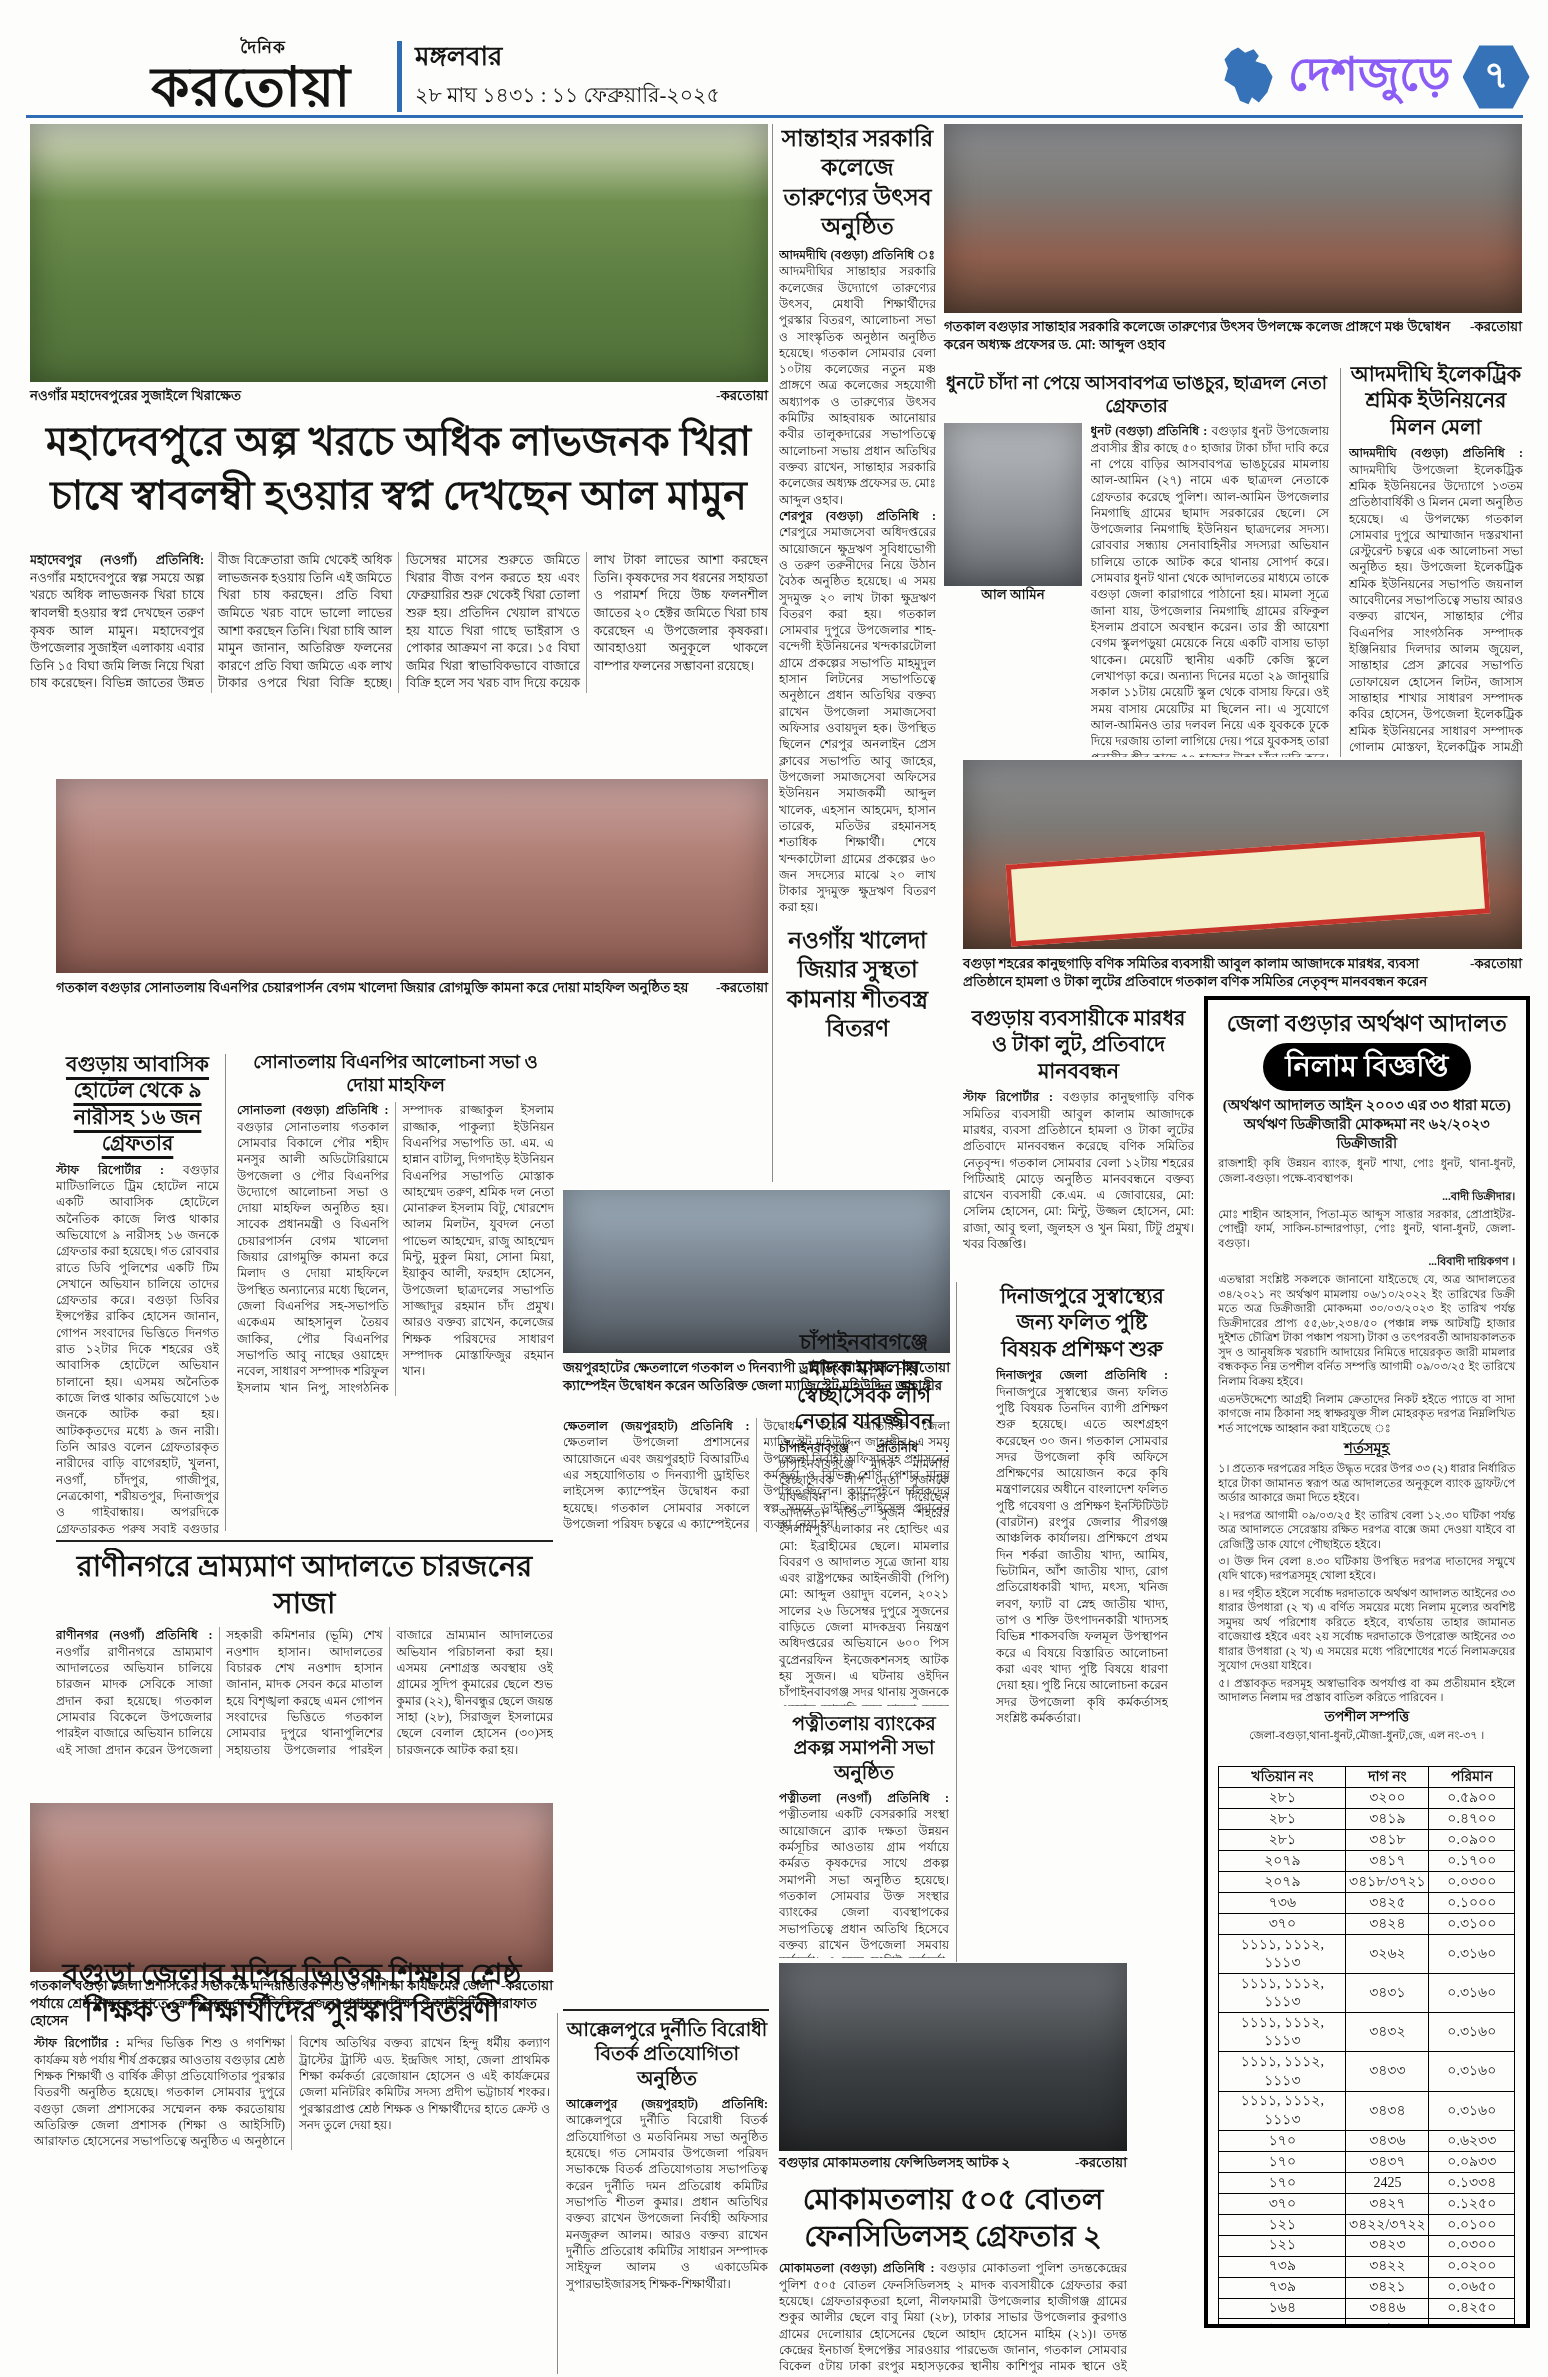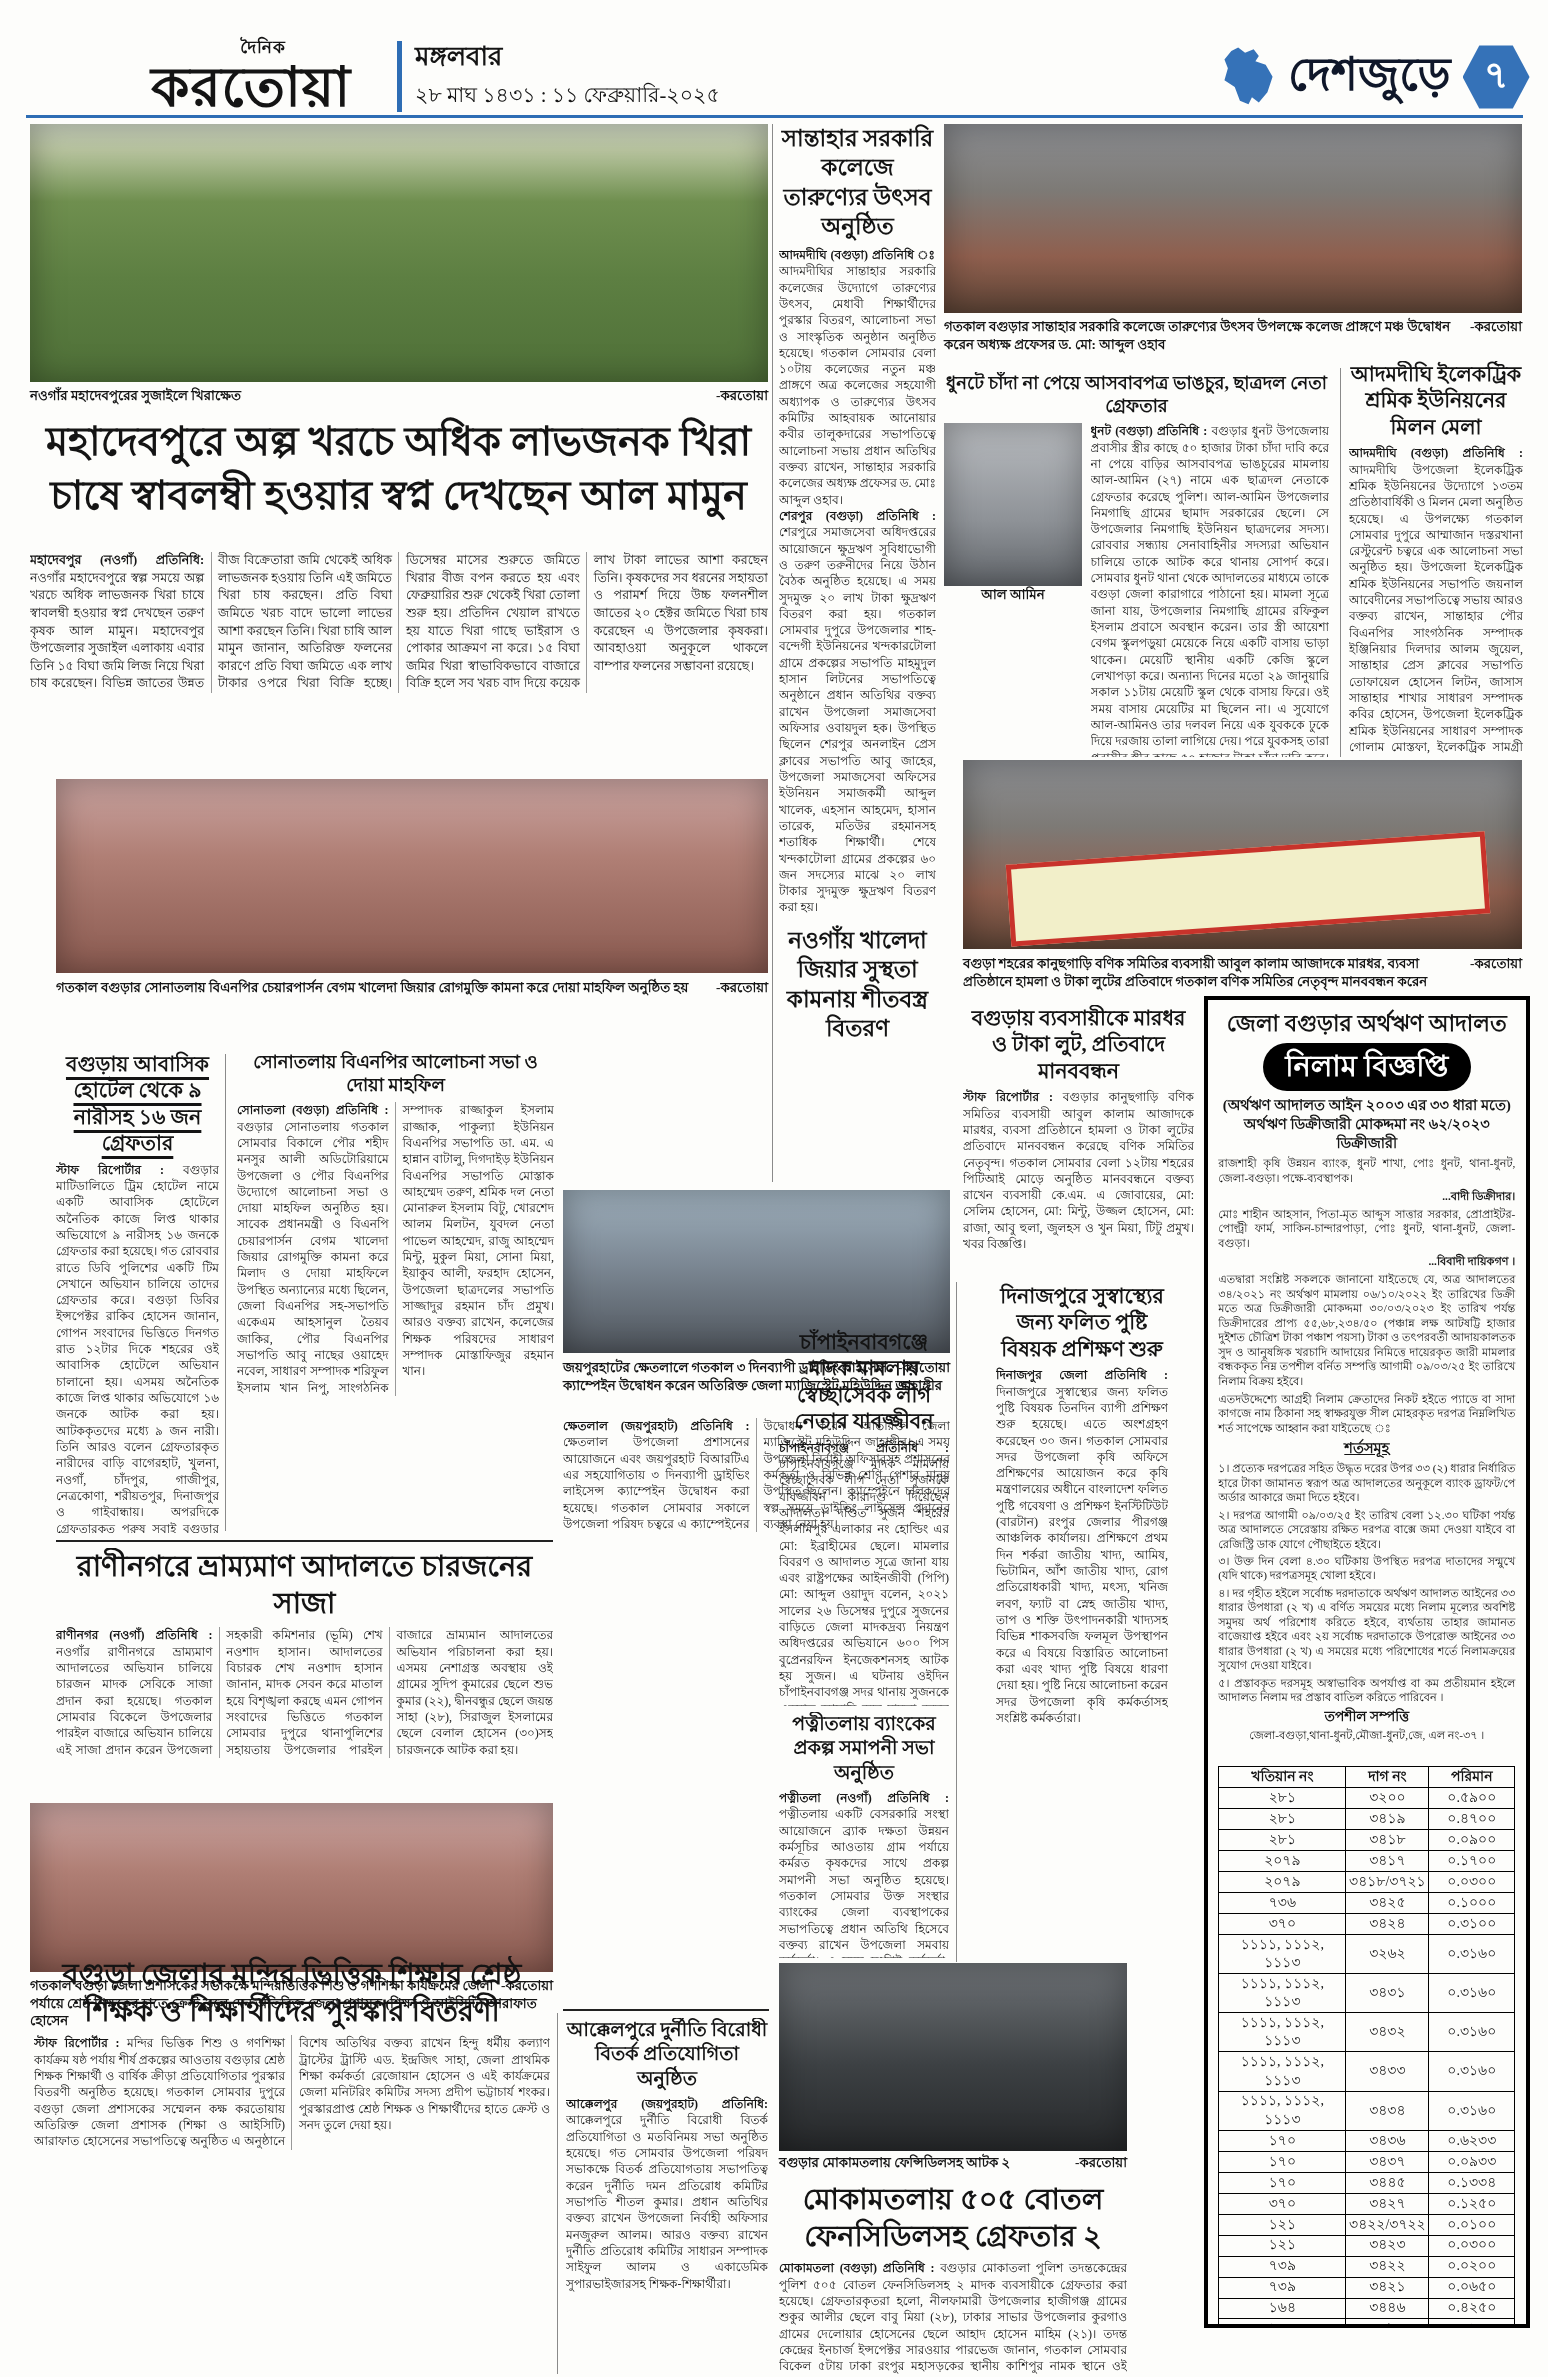--- a/index.html
+++ b/index.html
@@ -6,21 +6,21 @@
   #page{position:relative;width:1548px;height:2377px;background:#fdfdfb;margin:0 auto;
         font-family:"Liberation Serif","DejaVu Serif",serif;color:#141414;overflow:hidden;}
   .abs{position:absolute;}
   
   .logo-top{font-size:17px;font-weight:bold;letter-spacing:0.9px;text-align:center;}
   .logo-main{font-size:55px;font-weight:bold;line-height:.95;letter-spacing:0.9px;}
   .hdr-day{font-size:26px;font-weight:bold;}
   .hdr-date{font-size:20.6px;}
   .hdr-vbar{width:5.2px;background:#2e6db4;}
   .section-wrap{display:flex;align-items:center;gap:12px;}
-  .section-name{font-size:46px;font-weight:bold;color:#0f172a;}
+  .section-name{font-size:46px;font-weight:bold;color:#8b5cf6;}
   .hexa{width:67px;height:67px;background:#3572b8;color:#fff;font-size:38px;font-weight:bold;
         display:flex;align-items:center;justify-content:center;
         clip-path:polygon(25% 3%,75% 3%,100% 50%,75% 97%,25% 97%,0 50%);}
   .blue-rule{height:3.4px;background:#2e6db4;}
   
   .hl{font-weight:bold;text-align:center;line-height:1.28;margin:0 0 5.2px 0;}
   .hl-big{font-size:40px;line-height:1.35;}
   .hl-34{font-size:29px;}
   .hl-30{font-size:18px;}
   .hl-27{font-size:23px;}
@@ -247,21 +247,21 @@
             <td>৩৪৩৬</td>
             <td>০.৬২৩৩</td>
           </tr>
           <tr>
             <td>১৭০</td>
             <td>৩৪৩৭</td>
             <td>০.০৯৩৩</td>
           </tr>
           <tr>
             <td>১৭০</td>
-            <td>৩৪৪৫</td>
+            <td>2425</td>
             <td>০.১৩৩৪</td>
           </tr>
           <tr>
             <td>৩৭০</td>
             <td>৩৪২৭</td>
             <td>০.১২৫০</td>
           </tr>
           <tr>
             <td>১২১</td>
             <td>৩৪২২/৩৭২২</td>

